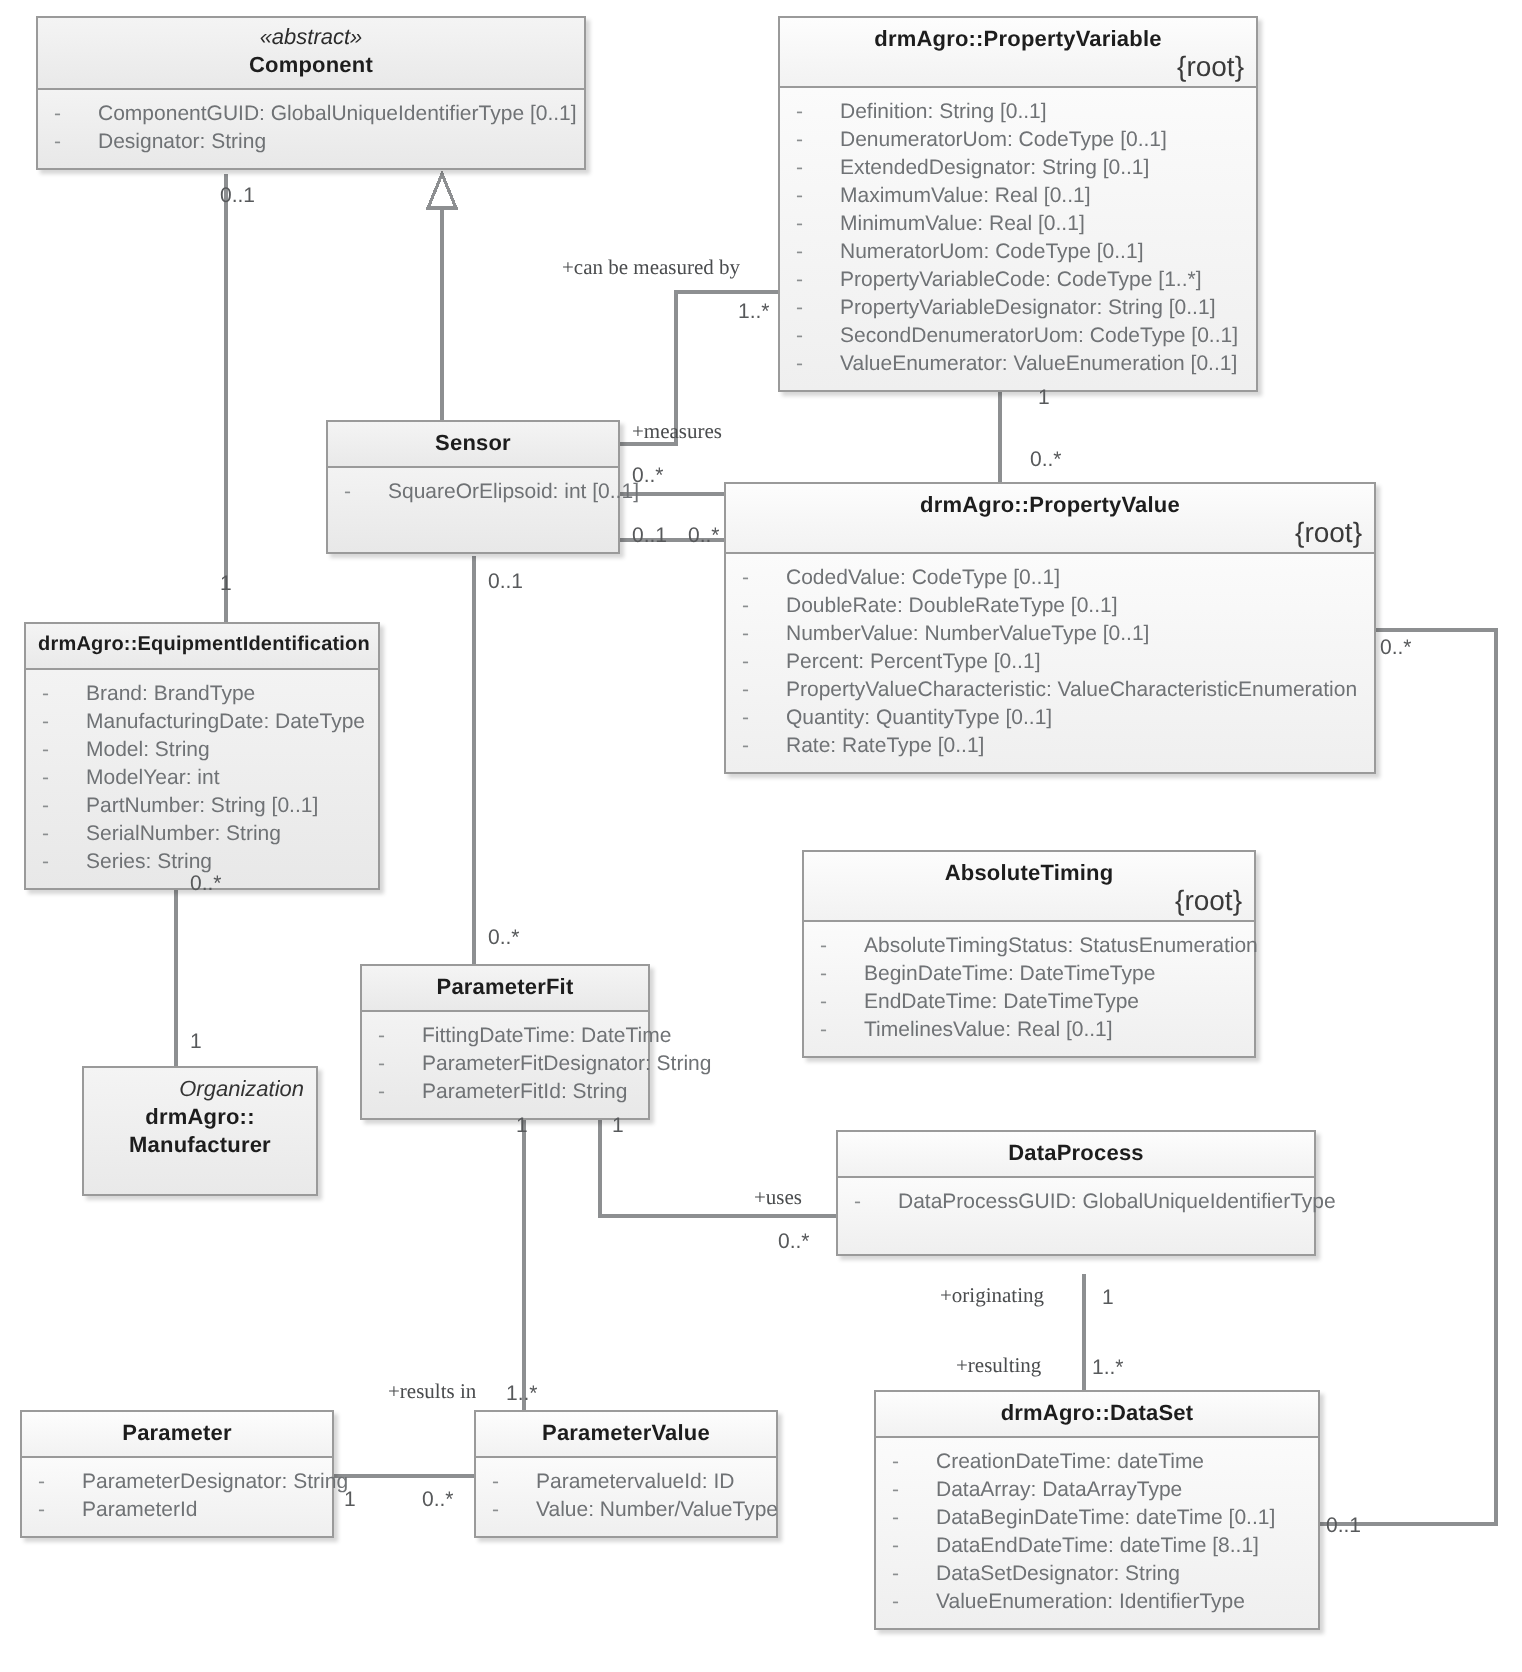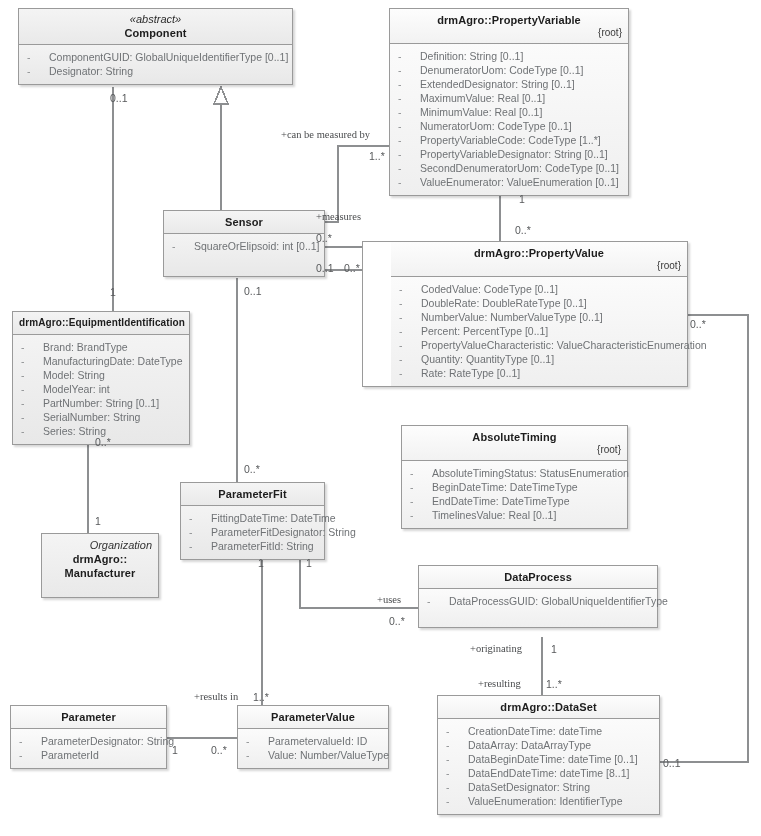--- a/index.html
+++ b/index.html
@@ -31,21 +31,21 @@
   .uml .hdr .stereo{
     display:block;text-align:center;color:#2b2b2b;
     font-size:11px;line-height:13px;font-style:italic;
   }
   .uml .hdr .stereo.ital{font-style:italic;text-align:right;color:#333;}
   .uml .hdr .nm{
     display:block;text-align:center;font-weight:bold;color:#1d1d1d;
     font-size:11px;line-height:14px;letter-spacing:0.1px;
   }
   .uml .hdr .root{
-    display:block;text-align:right;color:#3a3a3a;font-size:10px;
+    display:block;text-align:right;color:#3a3a3a;font-size:14px;
     line-height:12px;
   }
   .uml .attrs{
     background:linear-gradient(to bottom,#fbfbfb 0%,#efefef 100%);
     padding:5px 4px 6px 4px;box-sizing:border-box;
   }
   .uml .attrs .row{
     display:block;color:#6f7275;font-size:10.5px;line-height:14px;
     white-space:nowrap;padding-left:4px;
   }
@@ -122,30 +122,30 @@
       <span class="row"><span class="vis">-</span><span>MaximumValue: Real [0..1]</span></span>
       <span class="row"><span class="vis">-</span><span>MinimumValue: Real [0..1]</span></span>
       <span class="row"><span class="vis">-</span><span>NumeratorUom: CodeType [0..1]</span></span>
       <span class="row"><span class="vis">-</span><span>PropertyVariableCode: CodeType [1..*]</span></span>
       <span class="row"><span class="vis">-</span><span>PropertyVariableDesignator: String [0..1]</span></span>
       <span class="row"><span class="vis">-</span><span>SecondDenumeratorUom: CodeType [0..1]</span></span>
       <span class="row"><span class="vis">-</span><span>ValueEnumerator: ValueEnumeration [0..1]</span></span>
     </div>
   </div>
 
-  <div class="uml dark" style="left:163px;top:210px;width:162px;">
+  <div class="uml dark" style="left:163px;top:210px;width:147px;">
     <div class="hdr">
       <span class="nm">Sensor</span>
     </div>
     <div class="attrs" style="min-height:42px;">
       <span class="row"><span class="vis">-</span><span>SquareOrElipsoid: int [0..1]</span></span>
     </div>
   </div>
 
-  <div class="uml" style="left:362px;top:241px;width:326px;padding-left:28px;">
+  <div class="uml" style="left:362px;top:241px;width:326px;">
     <div class="hdr">
       <span class="nm">drmAgro::PropertyValue</span>
       <span class="root">{root}</span>
     </div>
     <div class="attrs">
       <span class="row"><span class="vis">-</span><span>CodedValue: CodeType [0..1]</span></span>
       <span class="row"><span class="vis">-</span><span>DoubleRate: DoubleRateType [0..1]</span></span>
       <span class="row"><span class="vis">-</span><span>NumberValue: NumberValueType [0..1]</span></span>
       <span class="row"><span class="vis">-</span><span>Percent: PercentType [0..1]</span></span>
       <span class="row"><span class="vis">-</span><span>PropertyValueCharacteristic: ValueCharacteristicEnumeration</span></span>

